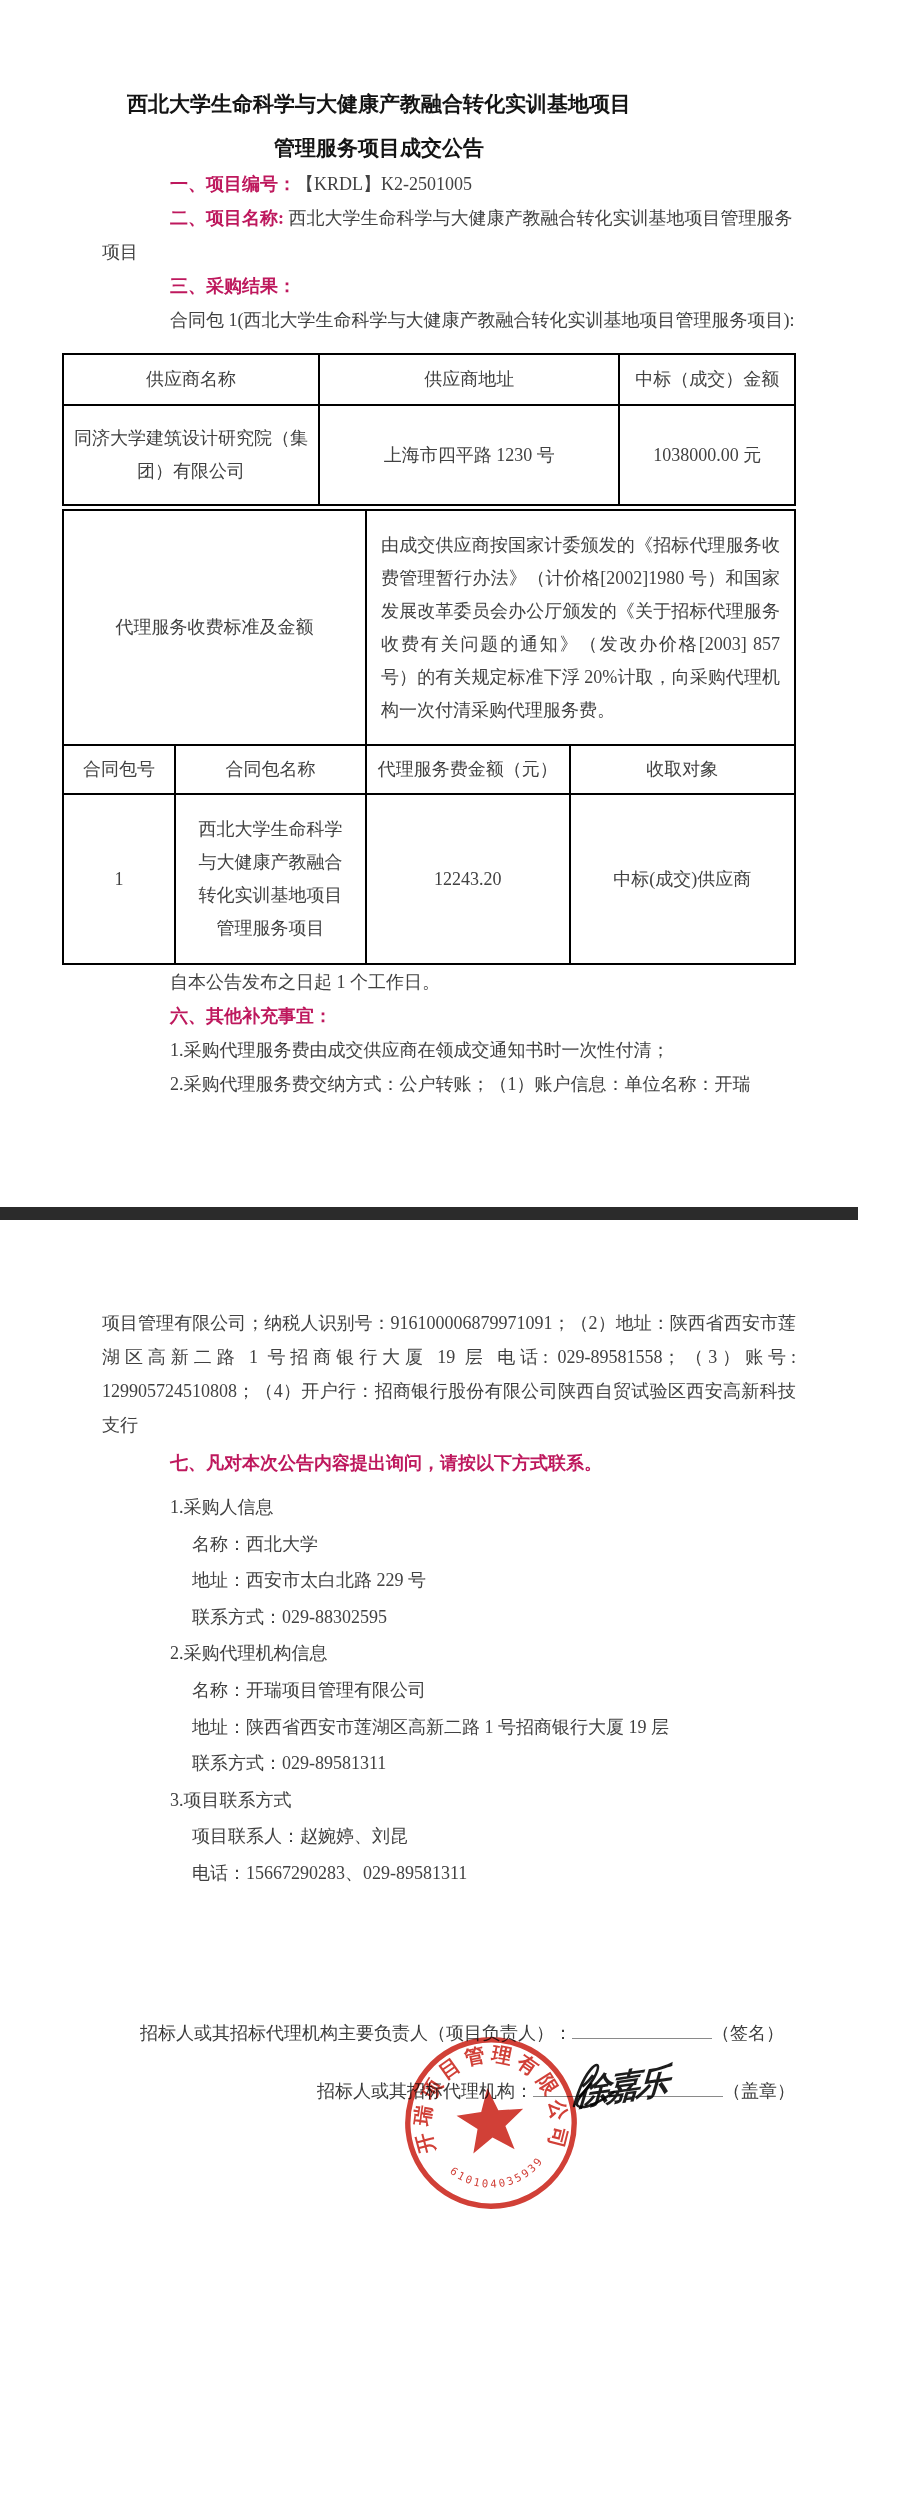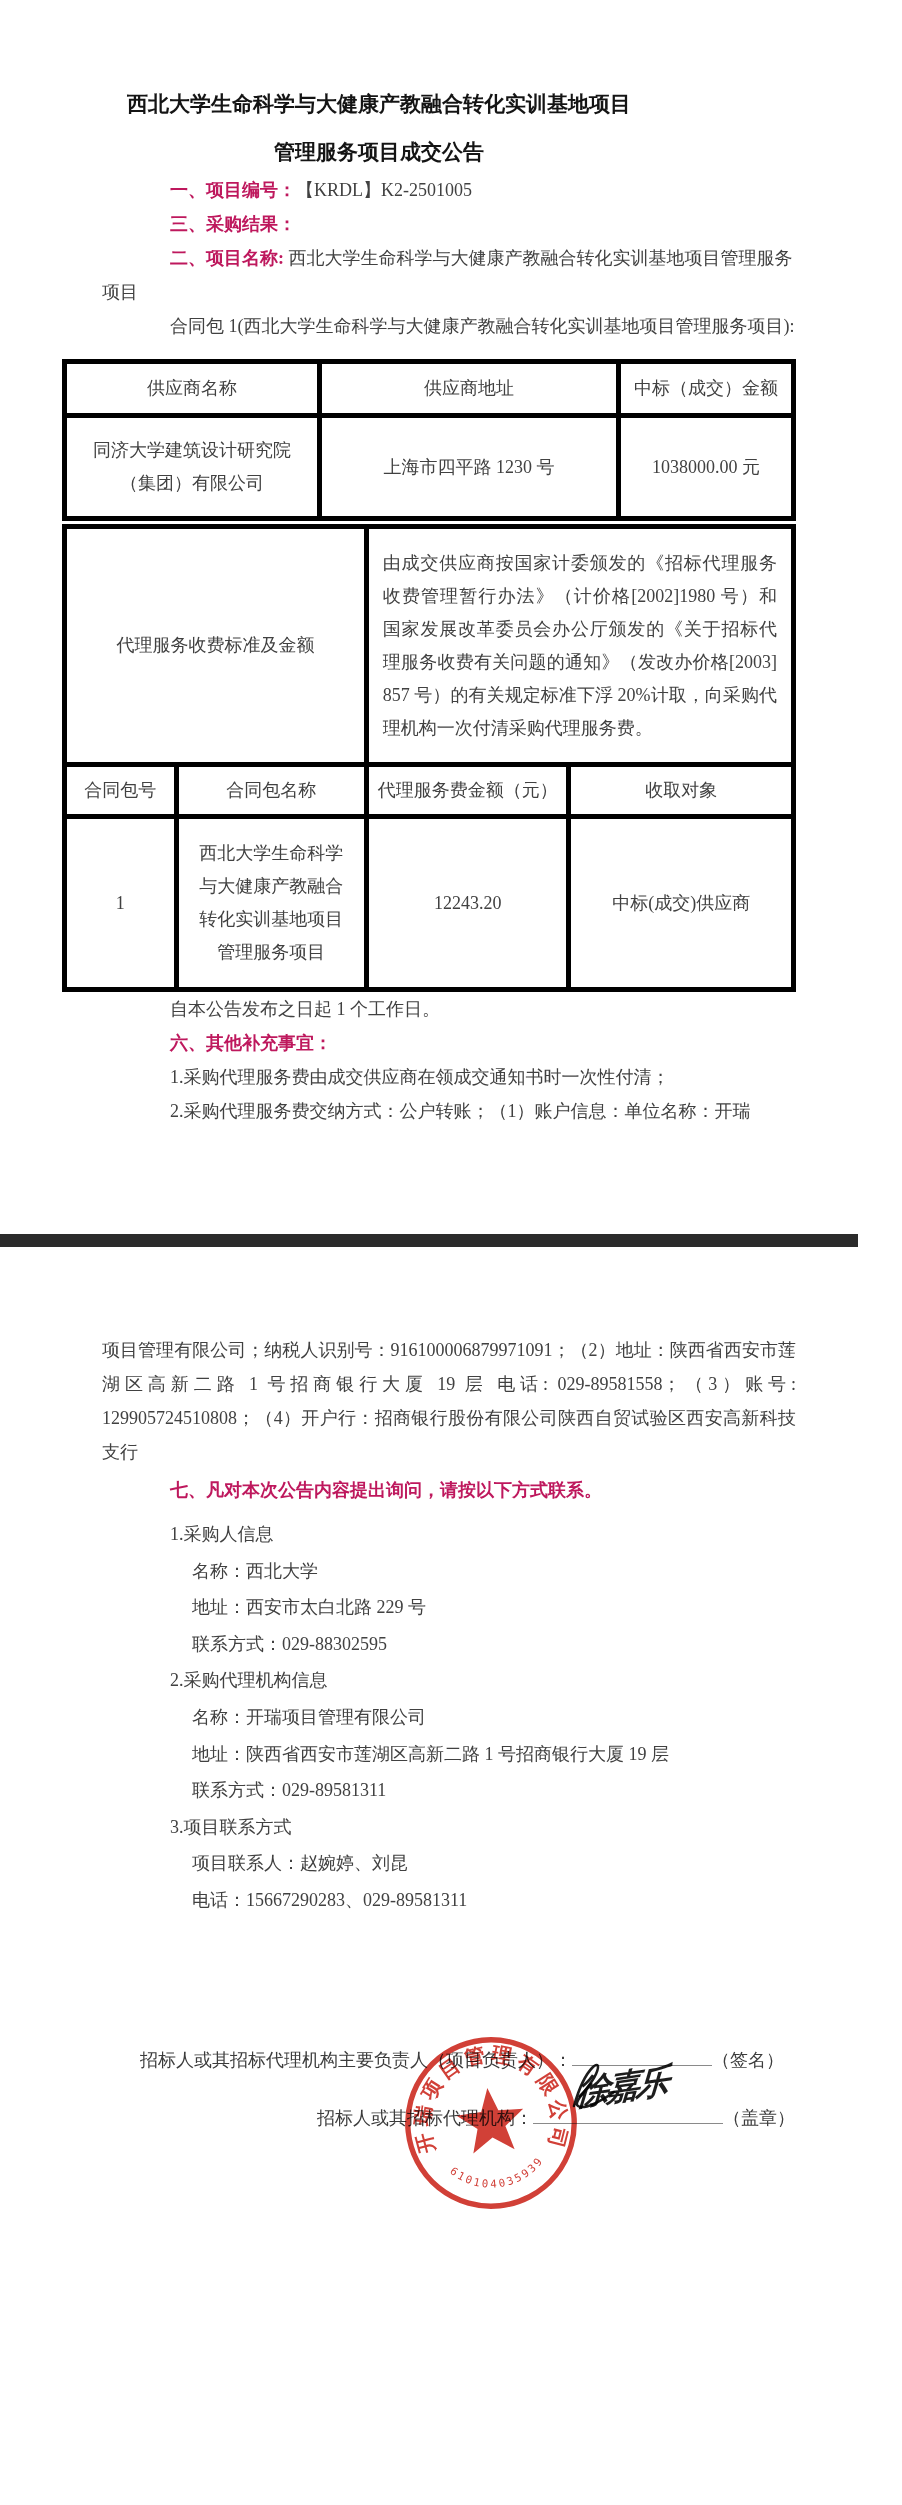--- a/index.html
+++ b/index.html
@@ -15,36 +15,36 @@
   .content{padding:0 62px;}
   .title{
     text-align:center;
     font-weight:bold;
     color:#141414;
     font-size:21px;
     line-height:28px;
     margin:0 100px 0 0;
   }
   .title.t1{padding-top:90px;}
-  .title.t2{margin-top:22px;font-family:Liberation Mono, monospace;}
+  .title.t2{margin-top:16px;}
   p{margin:0;line-height:34px;}
   .body-p{margin-left:40px;}
   .indent{text-indent:68px;}
   .indent2{text-indent:90px;font-family:Liberation Serif, serif;}
   .lbl{font-weight:bold;color:#be185d;}
   .first{margin-top:5px;}
   table{
     width:100%;
     border-collapse:collapse;
     table-layout:fixed;
     font-size:18px;
     color:#414141;
   }
   td,th{
-    border:5px solid #000000;
+    border:2px solid #000000;
     text-align:center;
     vertical-align:middle;
     font-weight:normal;
     padding:4px 10px;
     line-height:33px;
     word-break:break-all;
   }
   .tbl1{margin-top:16px;}
   .tbl1 .hrow th{height:49px;padding:0 8px;}
   .tbl1 .drow td{height:90px;}
@@ -102,23 +102,23 @@
 <body>
 
 <div class="canvas">
 
   <div class="content">
     <div class="title t1">西北大学生命科学与大健康产教融合转化实训基地项目</div>
     <div class="title t2">管理服务项目成交公告</div>
 
     <p class="body-p indent first"><span class="lbl">一、项目编号：</span><span>【KRDL】K2-2501005</span></p>
 
+    <p class="body-p indent"><span class="lbl">二、项目名称:</span> <span>西北大学生命科学与大健康产教融合转化实训基地项目管理服务项目</span></p>
+
     <p class="body-p indent"><span class="lbl">三、采购结果：</span></p>
-
-    <p class="body-p indent"><span class="lbl">二、项目名称:</span> <span>西北大学生命科学与大健康产教融合转化实训基地项目管理服务项目</span></p>
     <p class="body-p indent">合同包 1(西北大学生命科学与大健康产教融合转化实训基地项目管理服务项目):</p>
 
     <table class="tbl1">
       <colgroup>
           <col style="width:35%">
           <col style="width:41%">
           <col style="width:24%">
         </colgroup>
       <tbody>
           <tr class="hrow">

